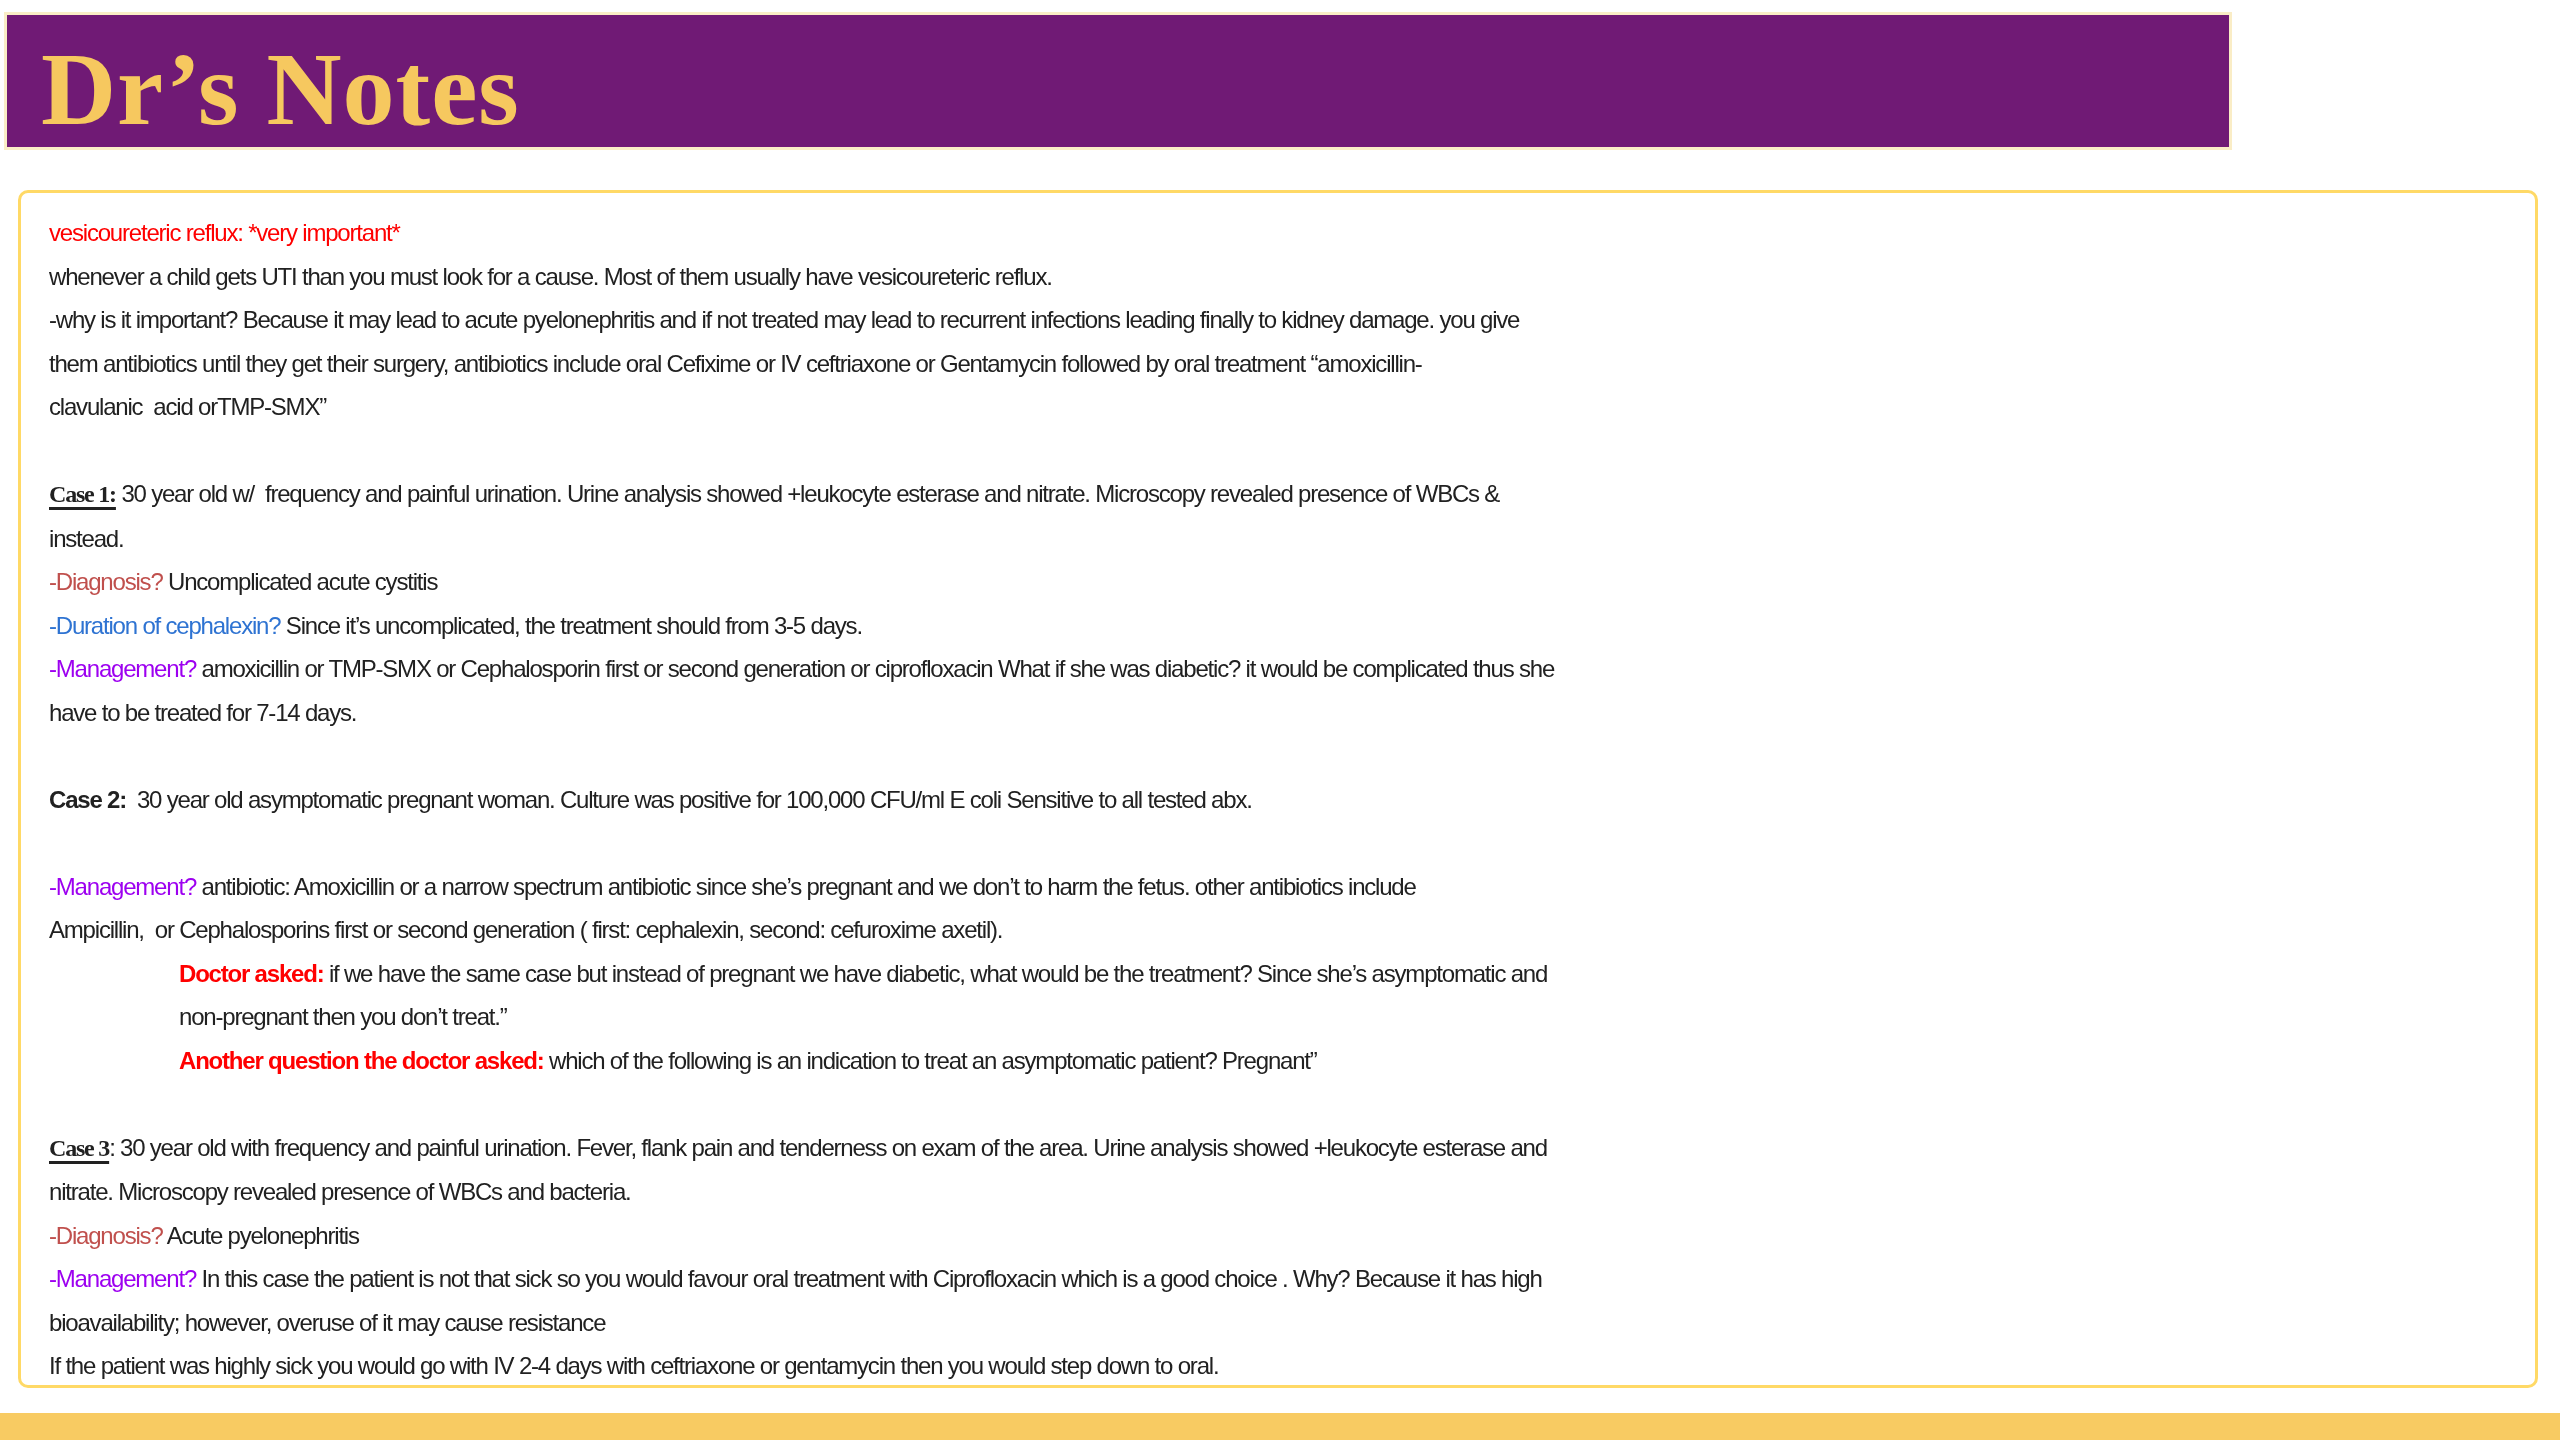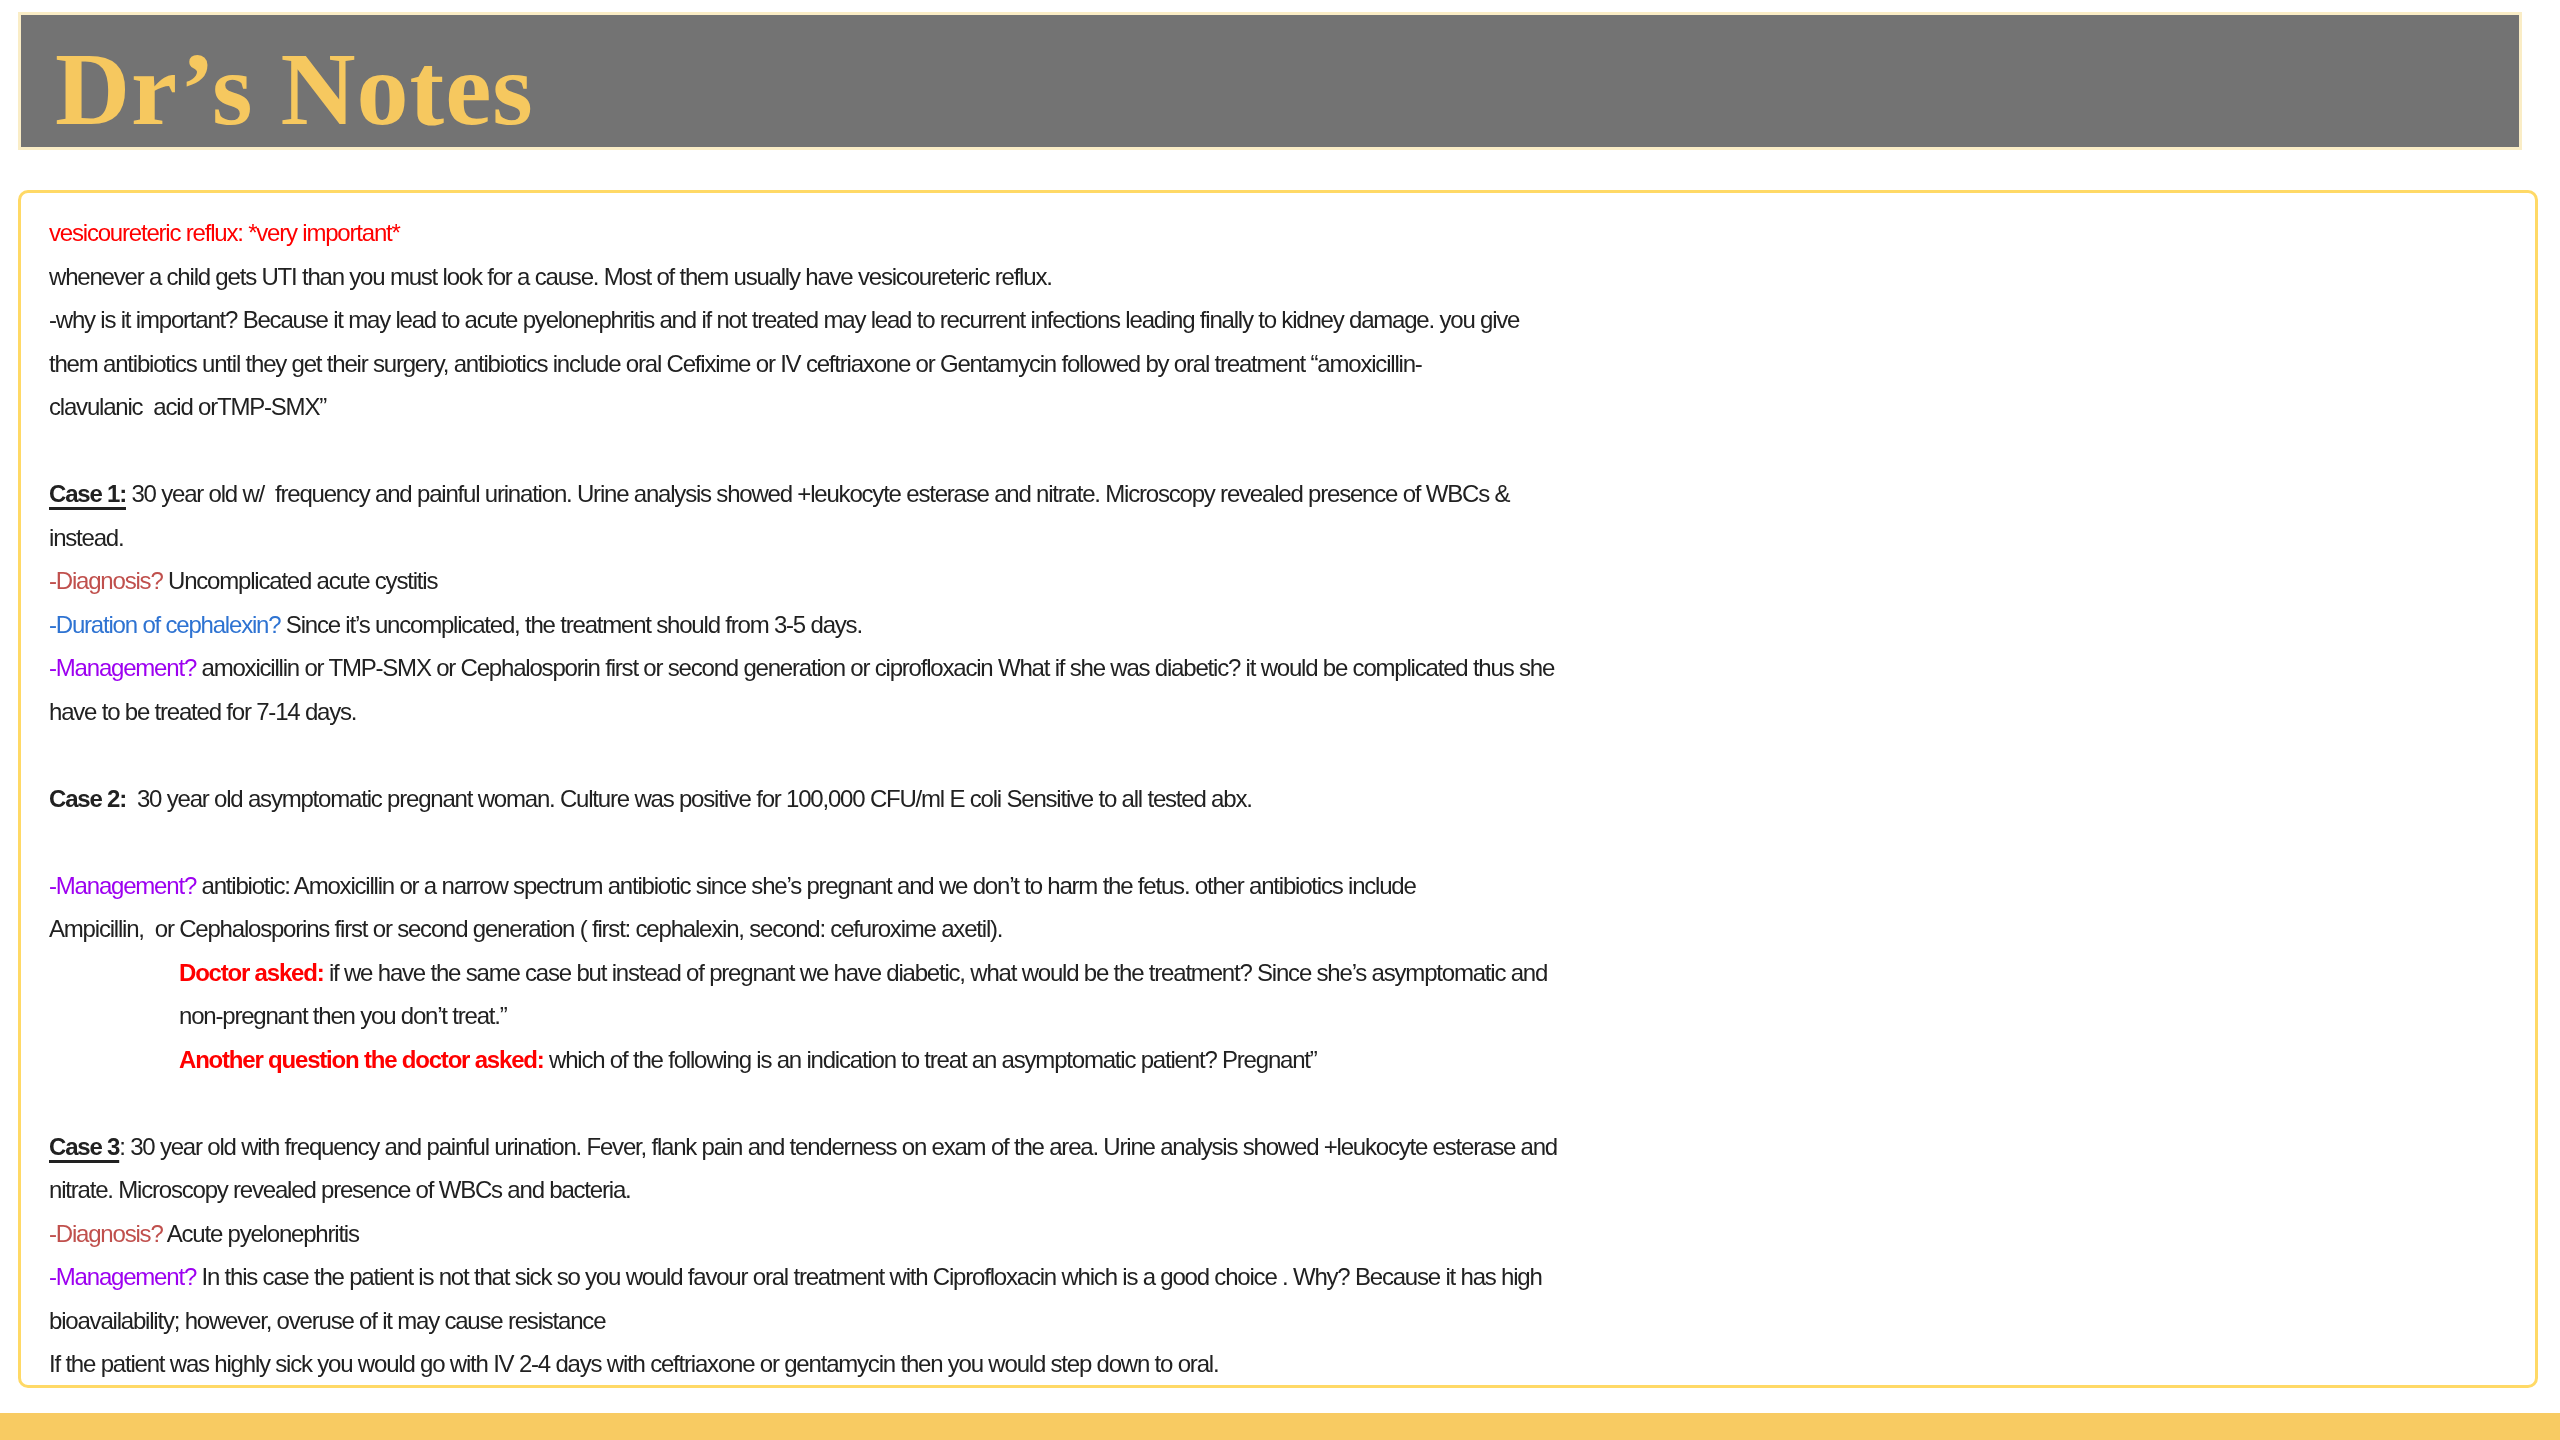--- a/index.html
+++ b/index.html
@@ -3,24 +3,24 @@
 <meta charset="utf-8">
 <style>
   html,body{margin:0;padding:0;}
   body{
     width:2560px;height:1440px;
     background:#ffffff;
     font-family:"Liberation Sans", sans-serif;
     position:relative;overflow:hidden;
   }
   .title-box{
-    position:absolute;left:18px;top:12px;
-    width:2504px;height:138px;
+    position:absolute;left:4px;top:12px;
+    width:2228px;height:138px;
     border:3px solid var(--title-border,#FAEDC6);
-    background:#737373;
+    background:#701a75;
     box-sizing:border-box;
   }
   .title-text{
     position:absolute;left:34px;top:22px;
     font-family:"Liberation Serif", serif;
     font-weight:bold;
     font-size:104px;
     line-height:1;
     color:var(--gold,#F6C85F);
     letter-spacing:1px;
@@ -45,21 +45,21 @@
   }
   .line.indent{padding-left:130px;}
   .block + .block{margin-top:43.5px;}
   .s-body{}
   .s-red{color:var(--red,#FF0000);}
   .s-redbold{color:var(--red,#FF0000);font-weight:bold;}
   .s-brick{color:var(--dark-red,#C0504D);}
   .s-blue{color:var(--blue,#2E73D2);}
   .s-purple{color:var(--purple,#9D00F0);}
   .s-case{font-weight:bold;margin-top:48px;}
-  .s-caseu{font-weight:bold;text-decoration:underline;text-decoration-thickness:3px;text-underline-offset:5px;}
+  .s-caseu{font-weight:bold;text-decoration:underline;text-decoration-thickness:3px;text-underline-offset:5px;font-family:Liberation Serif, serif;}
   .bottom-bar{
     position:absolute;left:0;top:1413px;
     width:2560px;height:27px;
     background:var(--bar,#F8CB62);
   }
 </style>
 </head>
 <body style="--gold: #F6C85F; --title-border: #FAEDC6; --panel-border: #FFD966; --bar: #F8CB62; --red: #FF0000; --dark-red: #C0504D; --blue: #2E73D2; --purple: #9D00F0; --body-text: #212121;">
 
 <div class="title-box">

